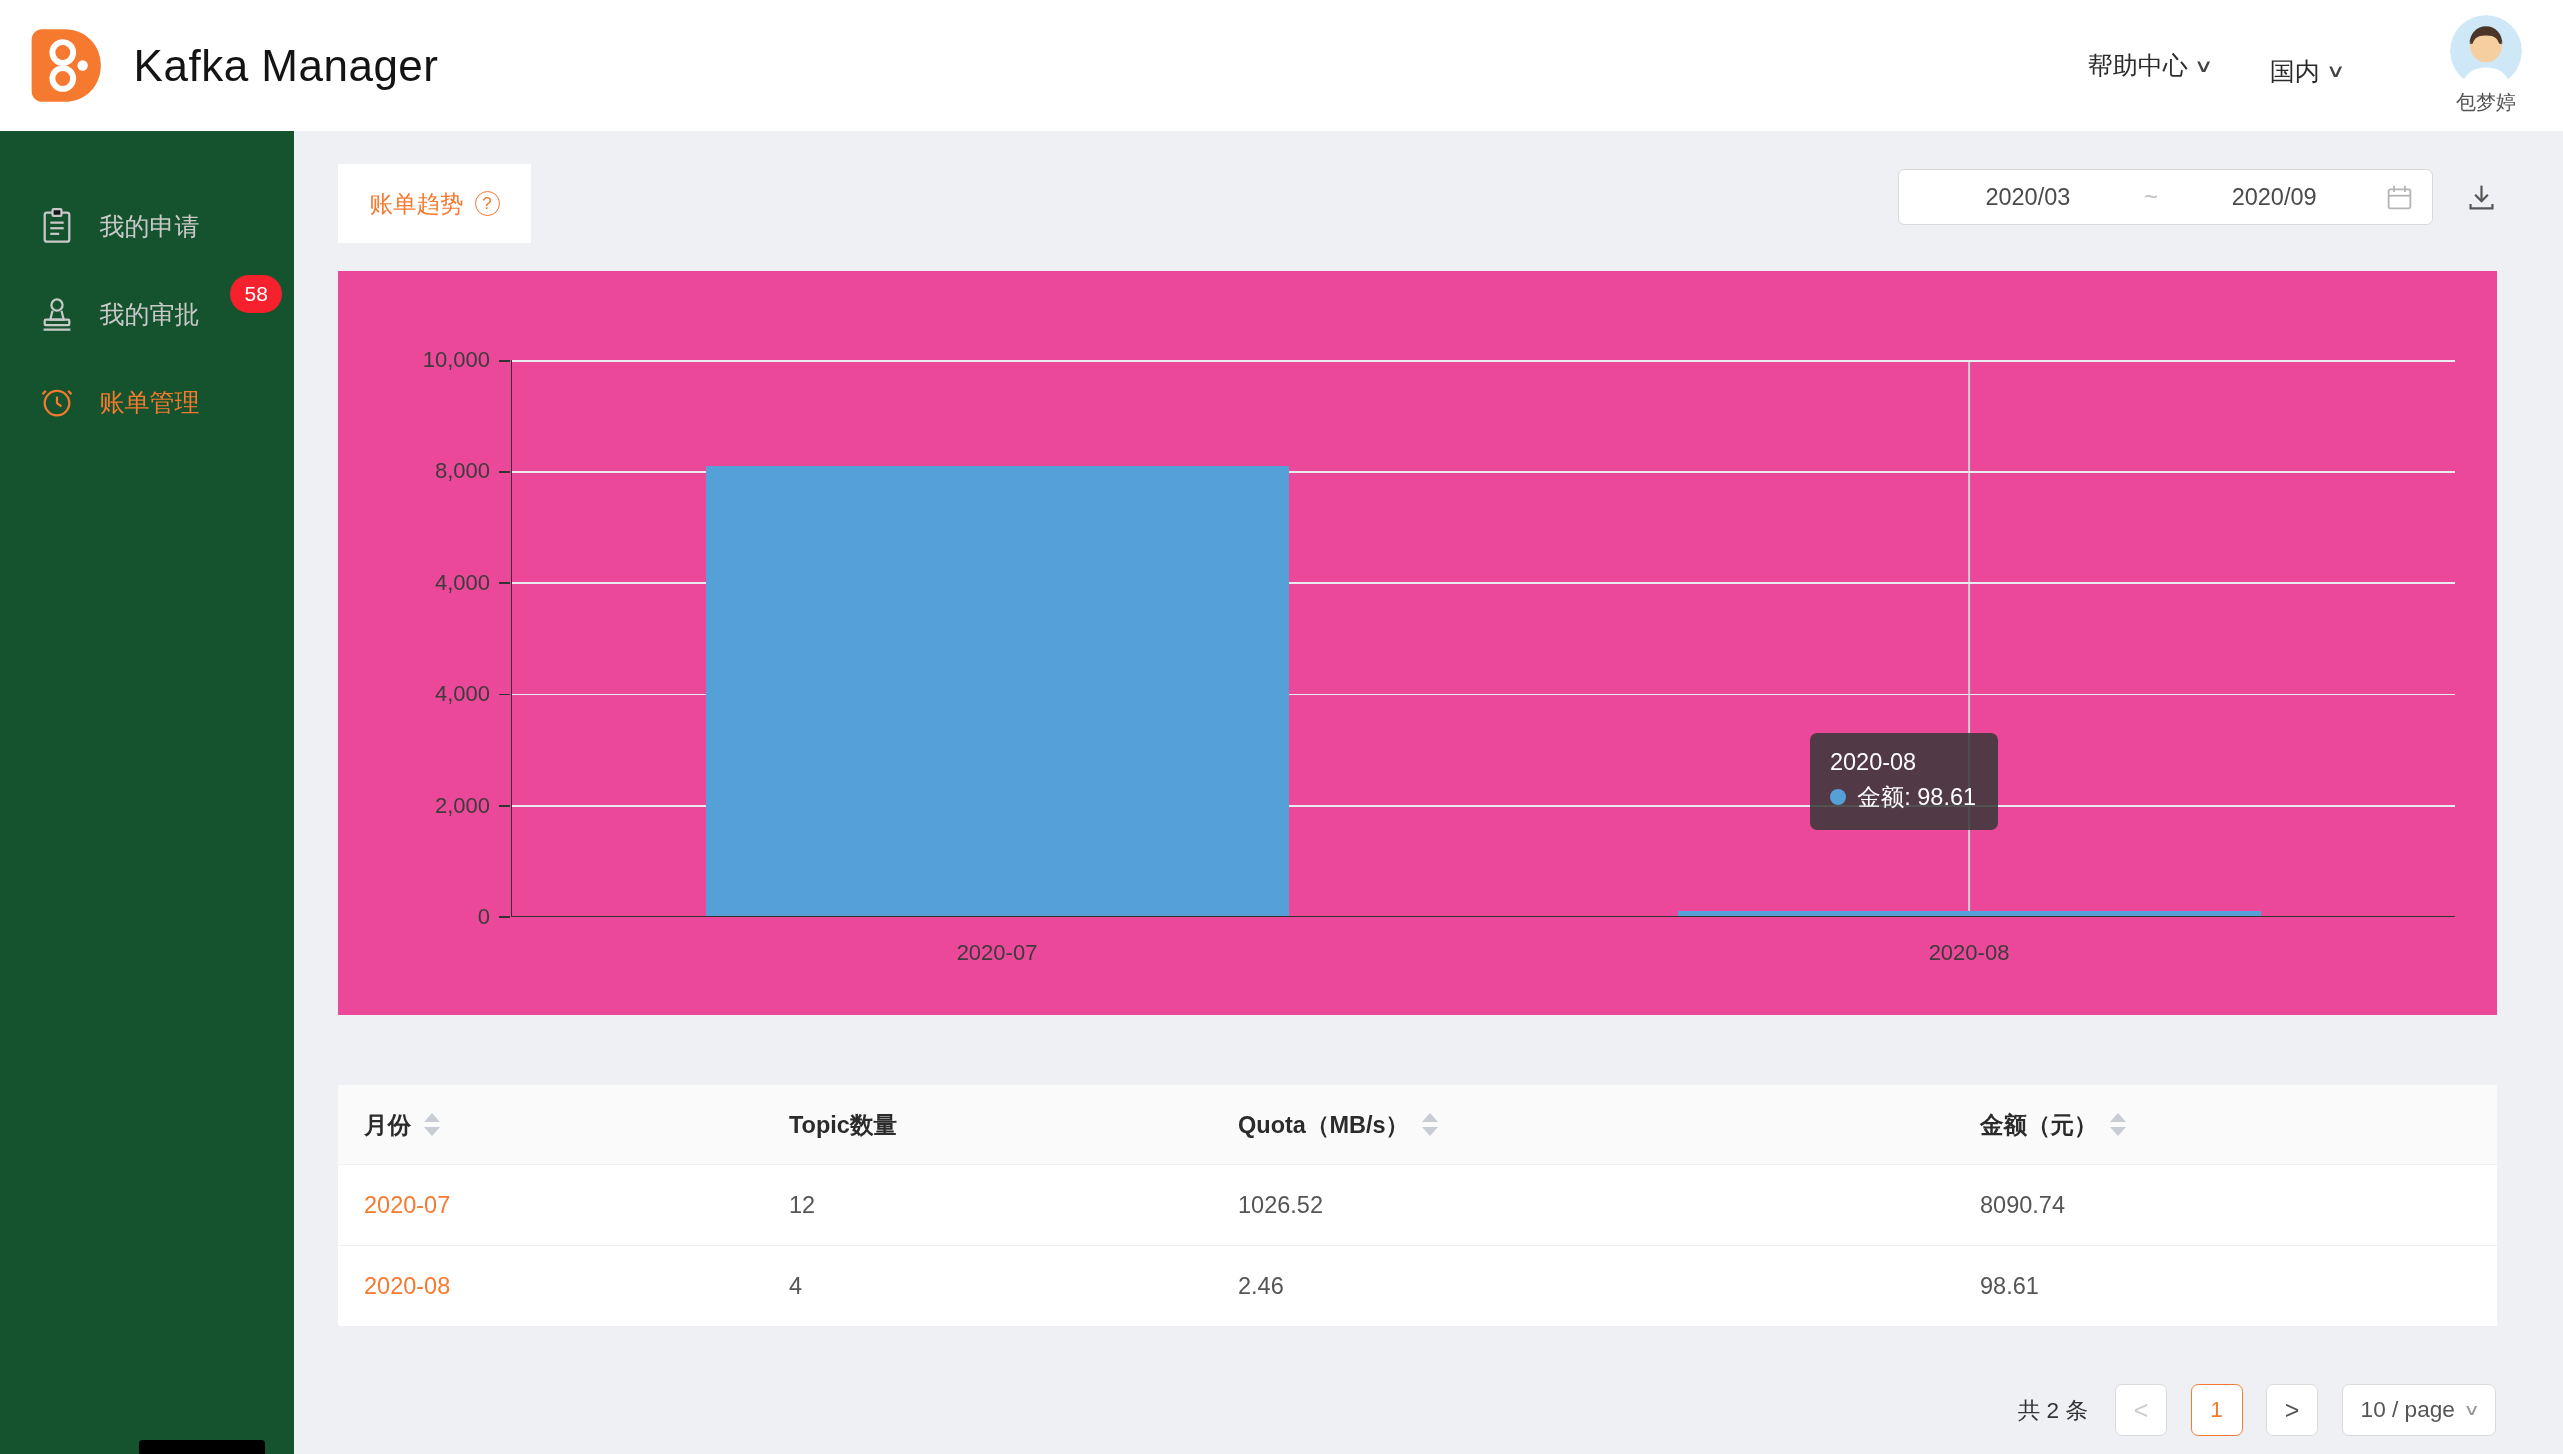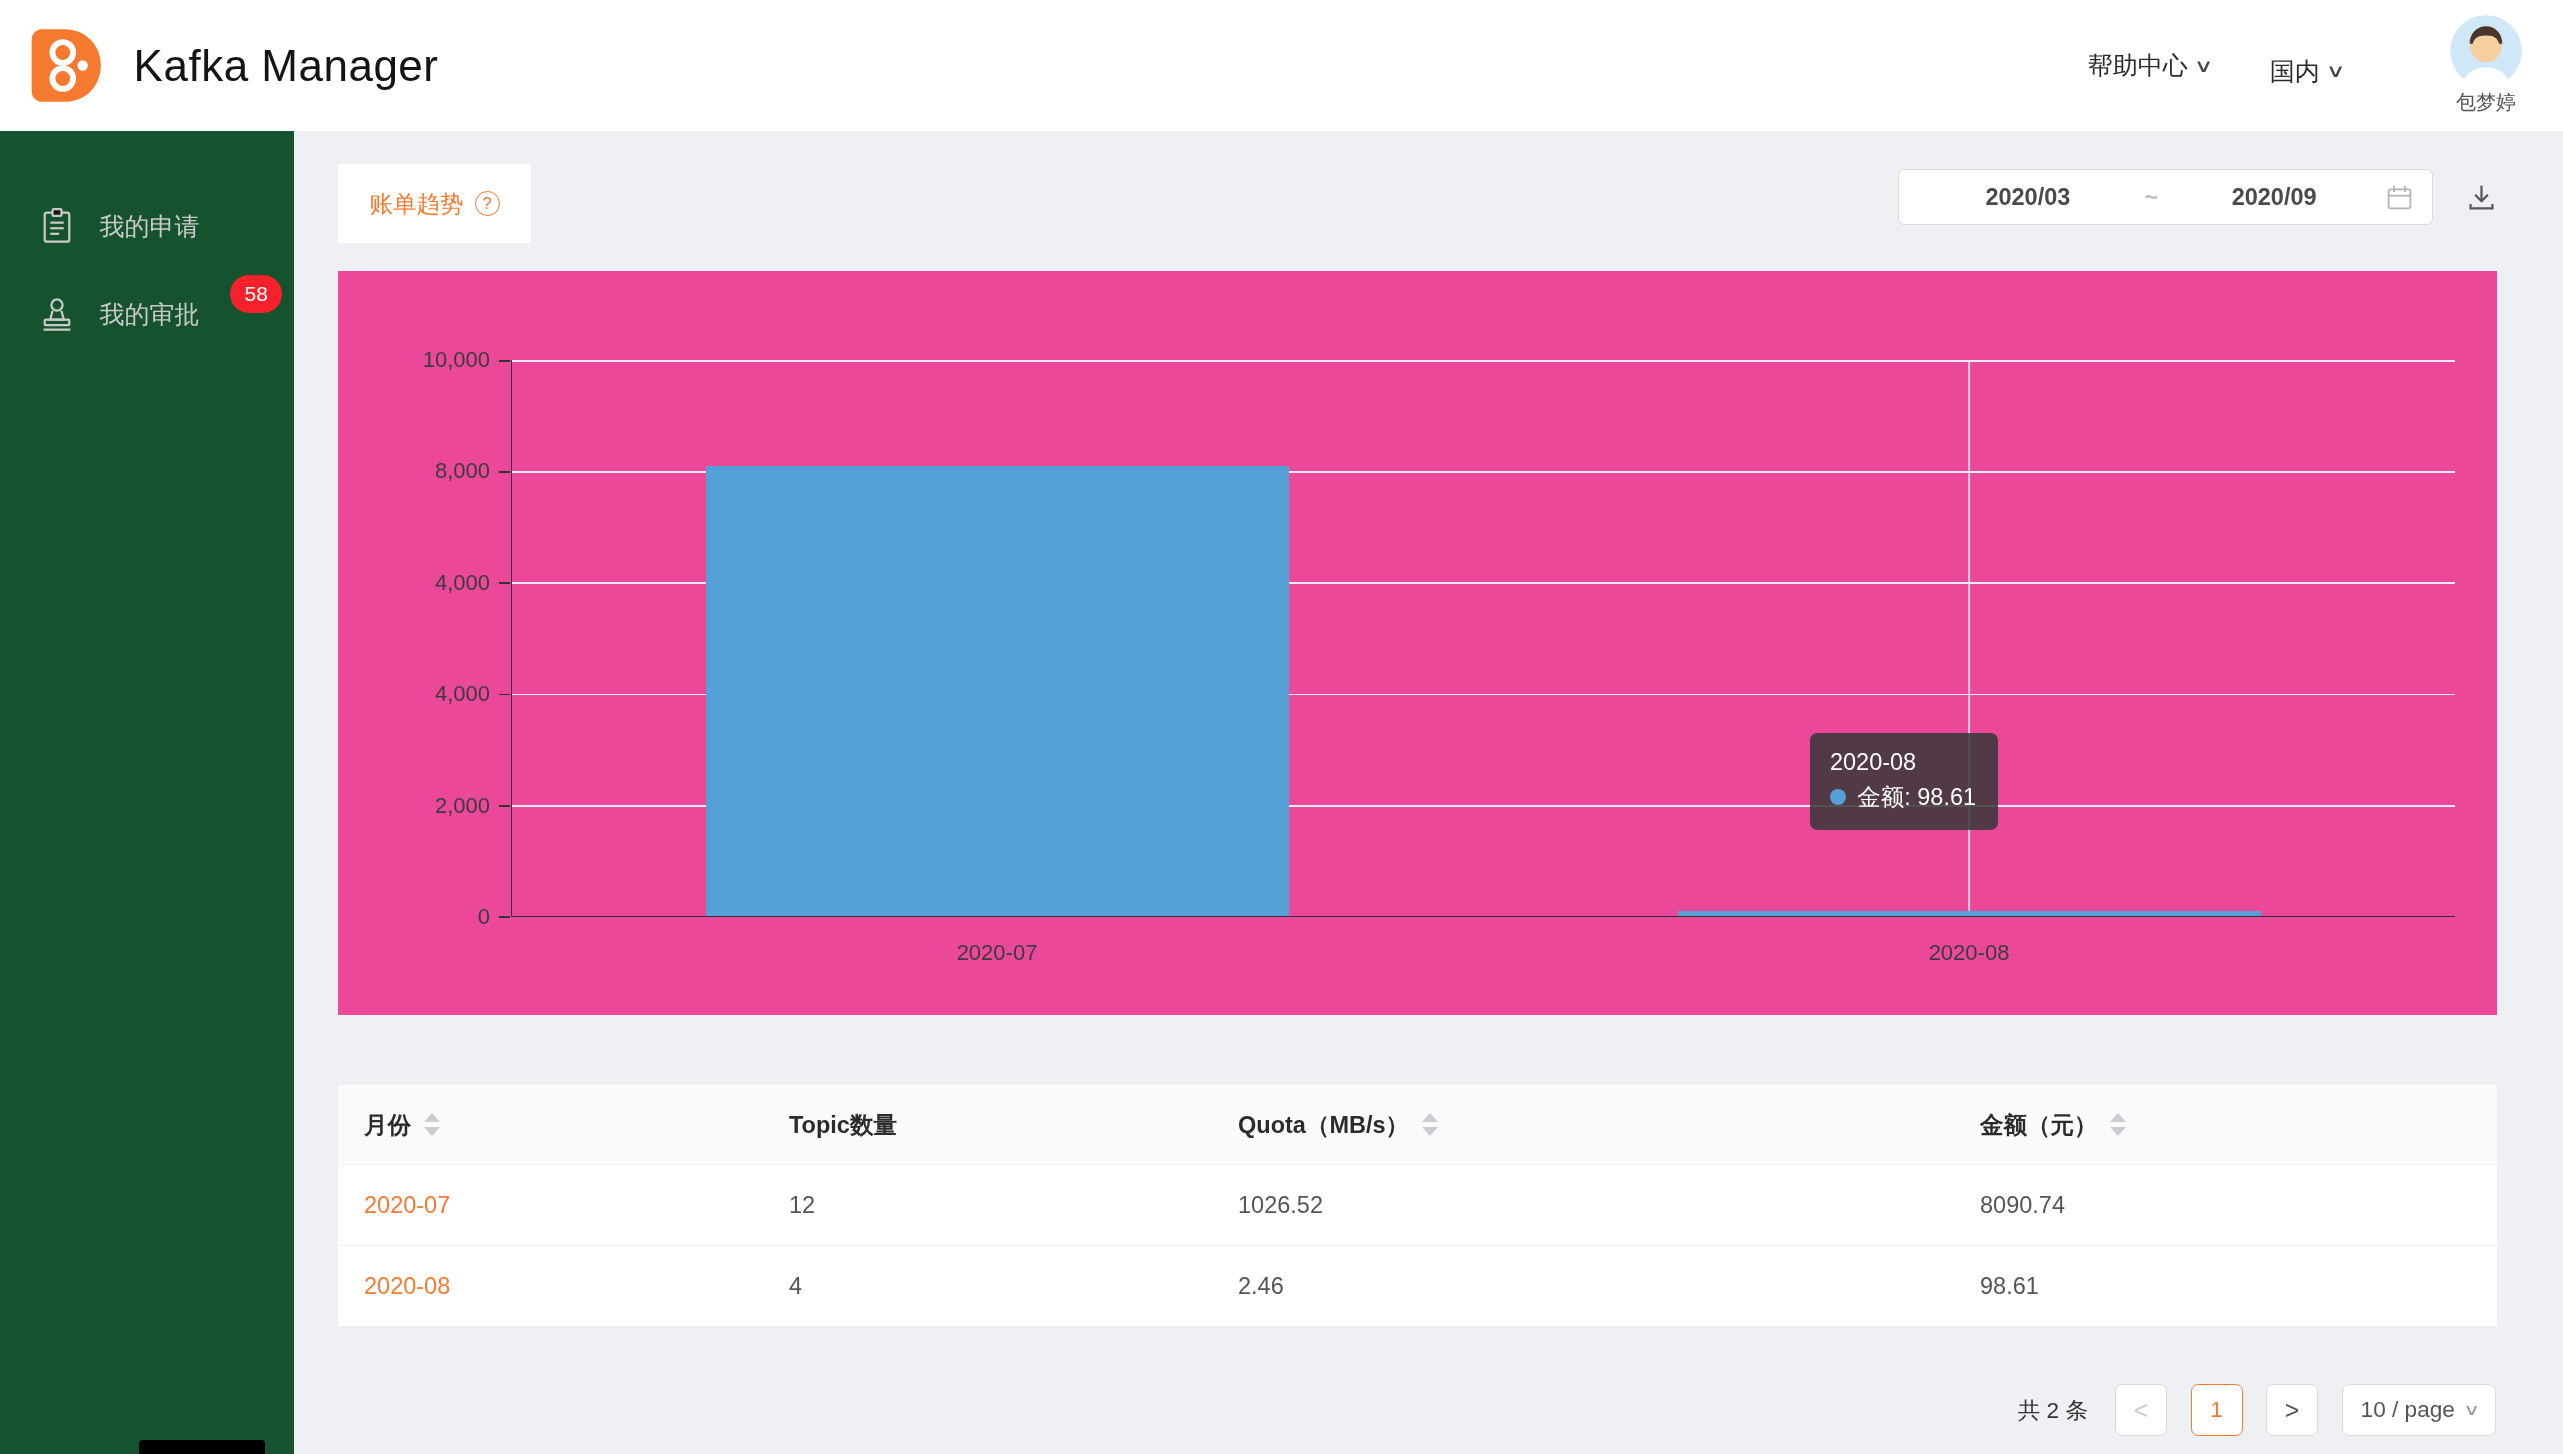--- a/index.html
+++ b/index.html
@@ -36,21 +36,21 @@
   
   .main { position:absolute; top:131px; left:294px; right:0; bottom:0; overflow:hidden; }
   .content { padding:33px 66px 0 44px; }
   .toolbar { display:flex; align-items:flex-start; justify-content:space-between; }
   .tab { width:193px; height:79px; background:#fff; display:flex; align-items:center; justify-content:center;
     gap:11px; color:#F5792F; font-size:23.5px; cursor:pointer; }
   .help-circle { width:25px; height:25px; border:1.8px solid #F5792F; border-radius:50%;
     font-size:17px; display:flex; align-items:center; justify-content:center; }
   .toolbar-right { display:flex; align-items:center; gap:33px; margin-top:5.4px; }
   .date-range { width:535px; height:56px; background:#fff; border:1.8px solid #d9d9d9; border-radius:6.3px;
-    display:flex; align-items:center; padding:0 18px; font-size:23.5px; color:#4a4a4a;font-weight:bold; }
+    display:flex; align-items:center; padding:0 18px; font-size:23.5px; color:#4a4a4a; }
   .date-range .date { flex:1; text-align:center; cursor:text; }
   .date-sep { color:#bfbfbf; padding:0 5.4px; }
   .dl-btn { cursor:pointer; display:flex; align-items:center; }
   
   .chart-card { margin-top:28px; background:#ec4899; height:744px; position:relative; }
   .ylabels { position:absolute; left:0; top:89px; width:152px; height:557px; }
   .ytick { position:absolute; right:0; font-size:22px; color:#3c3c3c; transform:translateY(-50%); }
   .plot { position:absolute; left:173px; top:89px; width:1944px; height:557px;
     border-left:1.8px solid #333; border-bottom:1.8px solid #333; }
   .gridline { position:absolute; left:0; width:100%; height:1.8px; background:#e8ebef; }
@@ -131,20 +131,28 @@
   <div class="side-item">
     <svg class="side-icon" viewBox="0 0 34 34" fill="none" stroke="#c9c9c9" stroke-width="2">
       <circle cx="17" cy="9" r="5"></circle>
       <path d="M13 14 L11 22 H23 L21 14"></path>
       <rect x="6" y="22" width="22" height="5" rx="1"></rect>
       <line x1="5" y1="31" x2="29" y2="31"></line>
     </svg>
     <span>我的审批</span>
     <span class="badge">58</span>
   </div>
+  <div class="side-item active">
+    <svg class="side-icon" viewBox="0 0 34 34" fill="none" stroke="#F5792F" stroke-width="2">
+      <circle cx="17" cy="18" r="11"></circle>
+      <path d="M17 12v6l4 3"></path>
+      <path d="M7 7 L4 10 M27 7 L30 10"></path>
+    </svg>
+    <span>账单管理</span>
+  </div>
   <div class="fragment"></div>
 </div>
 
 <div class="main">
   <div class="content">
 
     <div class="toolbar">
       <div class="tab">
         <span>账单趋势</span>
         <span class="help-circle">?</span>

